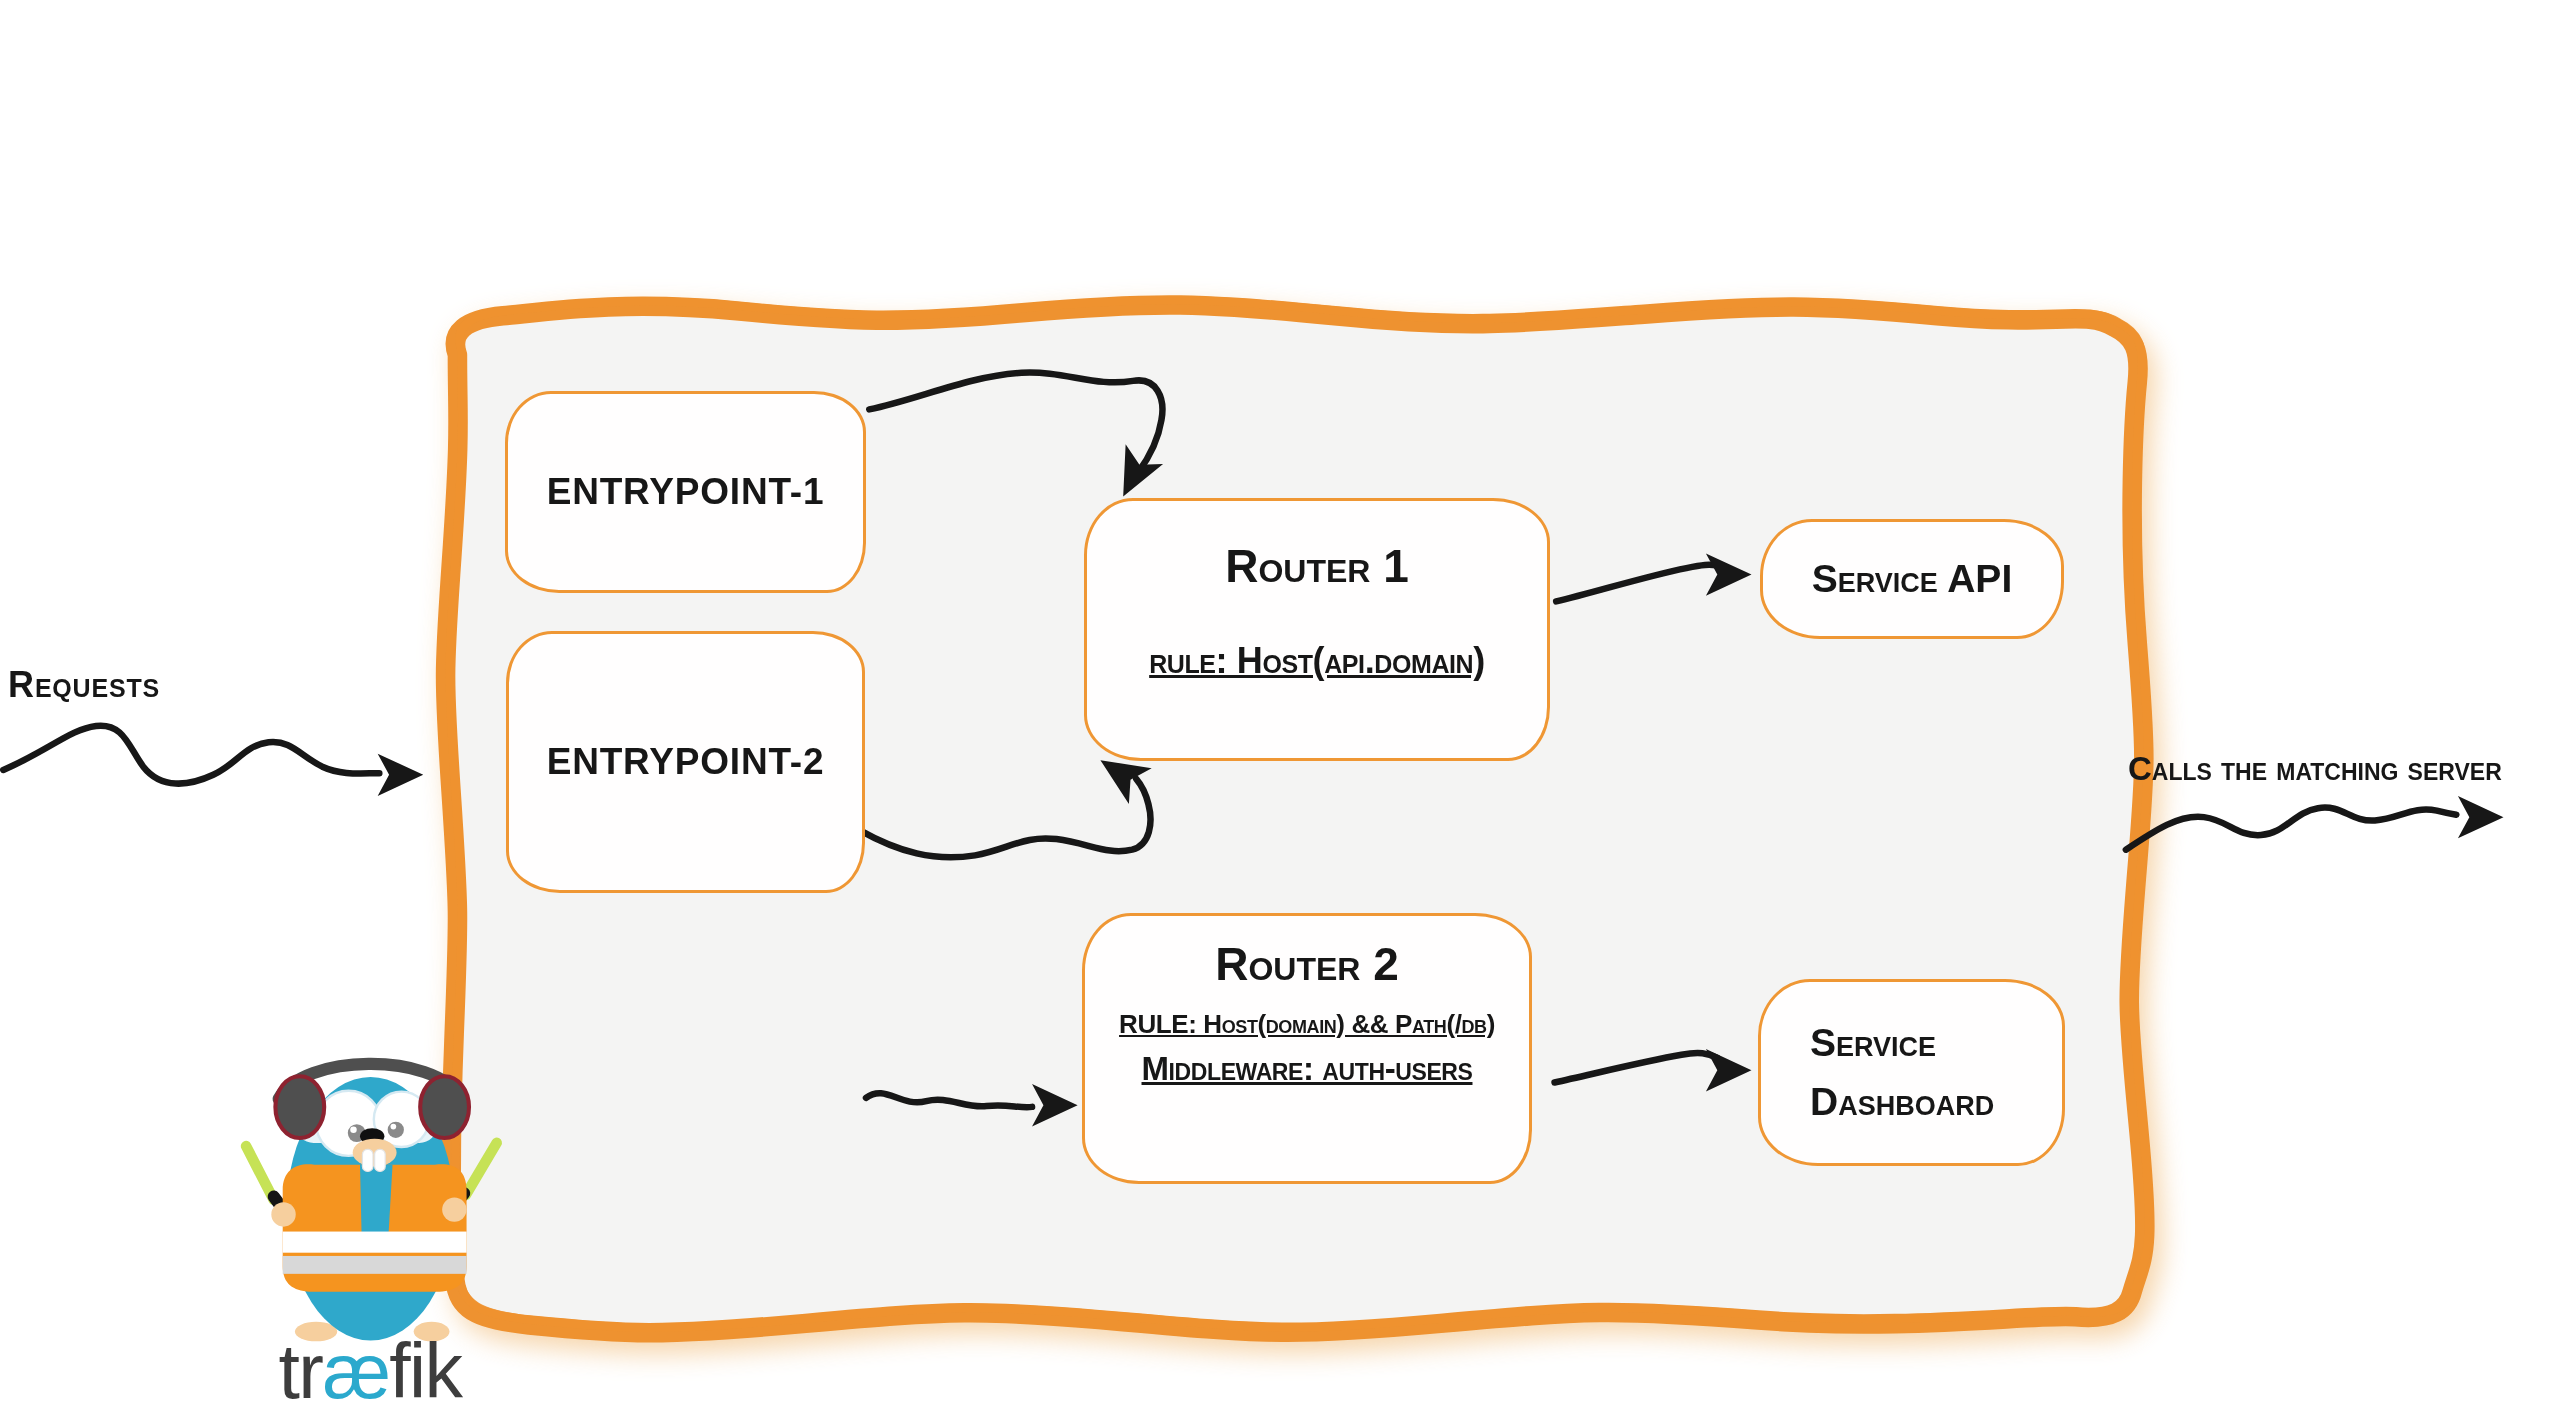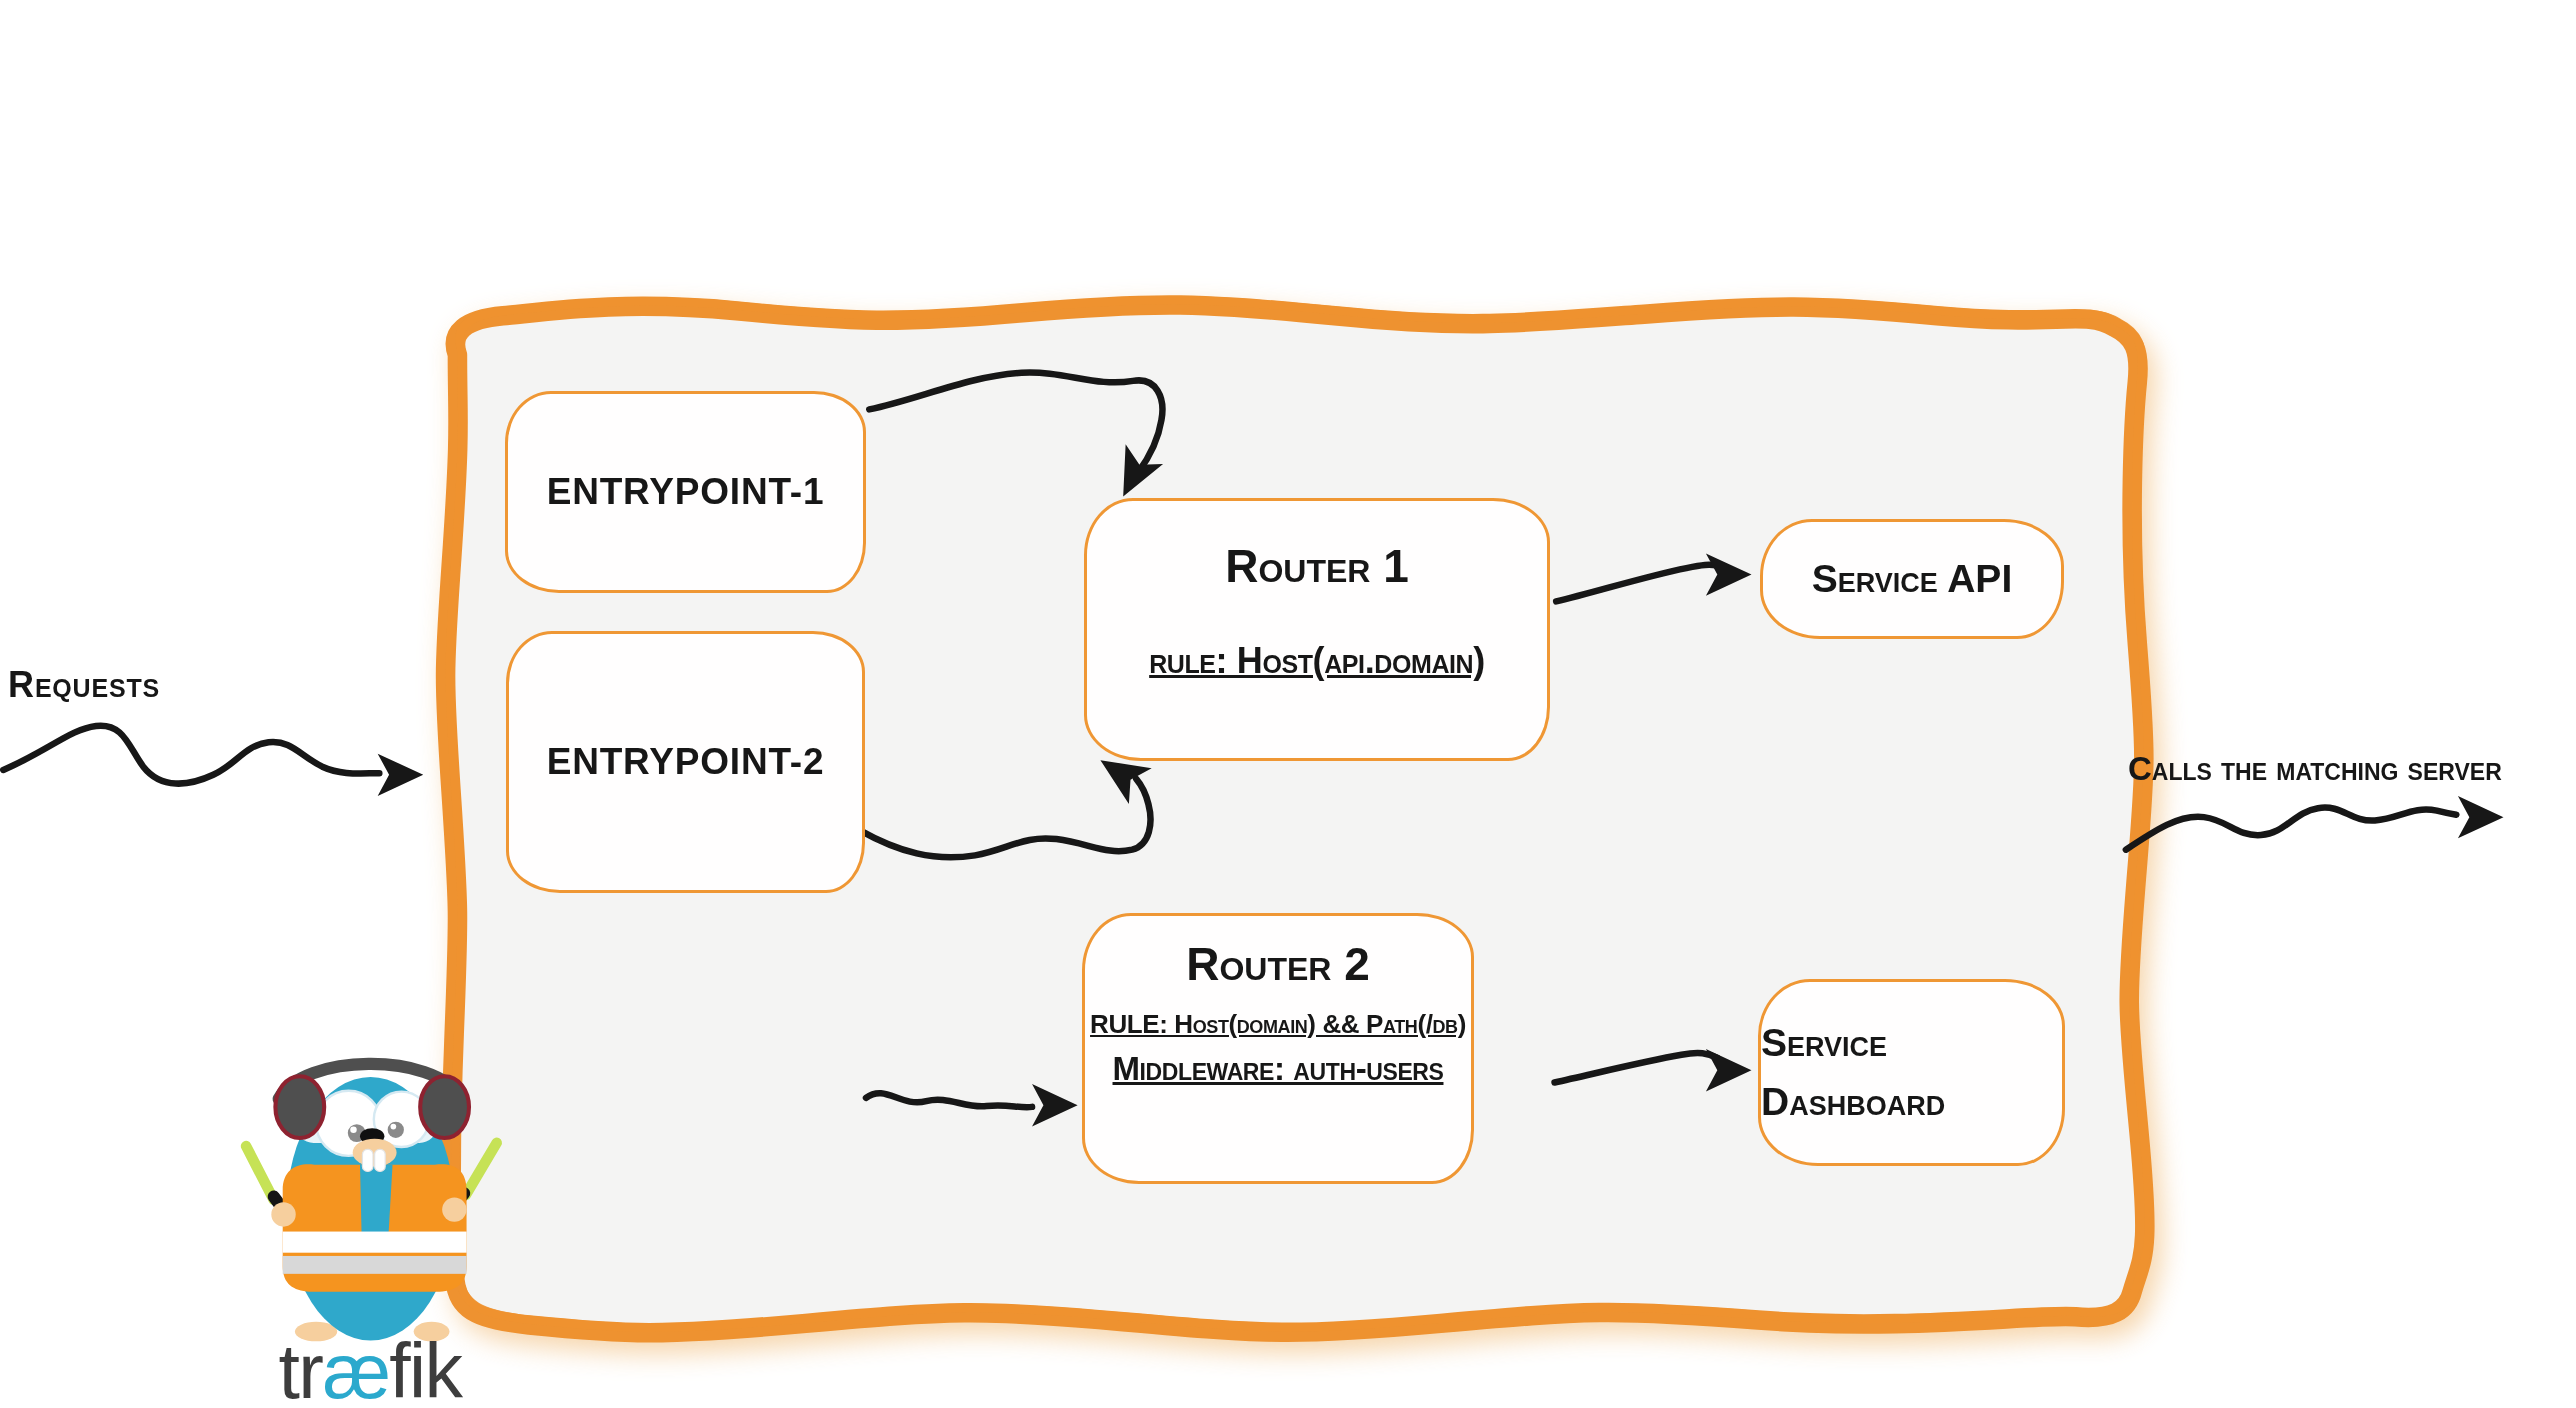--- a/index.html
+++ b/index.html
@@ -18,21 +18,21 @@
   .service-box{border-radius:52px 60px 47px 60px / 57px 47px 57px 49px;justify-content:center;}
   .service-label{font-size:39px;font-weight:600;font-variant:small-caps;line-height:1.5;}
   #title{left:1105px;top:176px;width:285px;text-align:center;font-size:47px;}
   #requests-label{left:8.1px;top:664px;font-size:36px;letter-spacing:0.8px;}
   #calls-label{left:2128px;top:750px;font-size:33px;white-space:nowrap;}
   #router-1-box{padding-top:38px;}
   #router-1-rule{font-size:36px;margin-top:47px;}
   #router-2-box{padding-top:21px;}
   #router-2-rule{font-size:26px;margin-top:18px;}
   #router-2-middleware{font-size:33px;margin-top:9.8px;}
-  #service-dashboard-box{align-items:flex-start;padding-right:13px;}
+  #service-dashboard-box{align-items:flex-start;padding-left:49px;padding-right:13px;}
   #service-dashboard-box .service-label{text-align:left;width:203px;}
   #gopher{position:absolute;left:228px;top:1042px;z-index:3;}
   #wordmark{position:absolute;left:244px;top:1327px;width:252px;z-index:3;text-align:center;
             font-size:77px;font-weight:500;letter-spacing:-1.6px;color:#3d3d3d;}
   #wordmark .ae{color:#2ba9cd;}
   .arrow{stroke:#171717;stroke-width:8;fill:none;stroke-linecap:round;}
   .head{fill:#171717;stroke:none;}
 </style>
 </head>
 <body>
@@ -108,21 +108,21 @@
     <span class="ep-label">entrypoint-1</span>
   </div>
   <div class="sketch-box ep-box" style="left:506px;top:631px;width:359px;height:262px;">
     <span class="ep-label">entrypoint-2</span>
   </div>
 
   <div id="router-1-box" class="sketch-box router-box" style="left:1084px;top:498px;width:466px;height:263px;">
     <span class="router-title">Router 1</span>
     <span id="router-1-rule" class="rule-line">rule: Host(api.domain)</span>
   </div>
-  <div id="router-2-box" class="sketch-box router-box" style="left:1082px;top:913px;width:392px;height:271px;">
+  <div id="router-2-box" class="sketch-box router-box" style="left:1082px;top:913px;width:450px;height:271px;">
     <span class="router-title">Router 2</span>
     <span id="router-2-rule" class="rule-line">RULE: Host(domain) &amp;&amp; Path(/db)</span>
     <span id="router-2-middleware" class="rule-line">Middleware: auth-users</span>
   </div>
 
   <div class="sketch-box service-box" style="left:1760px;top:519px;width:304px;height:120px;">
     <span class="service-label">Service API</span>
   </div>
   <div id="service-dashboard-box" class="sketch-box service-box" style="left:1758px;top:979px;width:307px;height:187px;">
     <span class="service-label">Service Dashboard</span>

